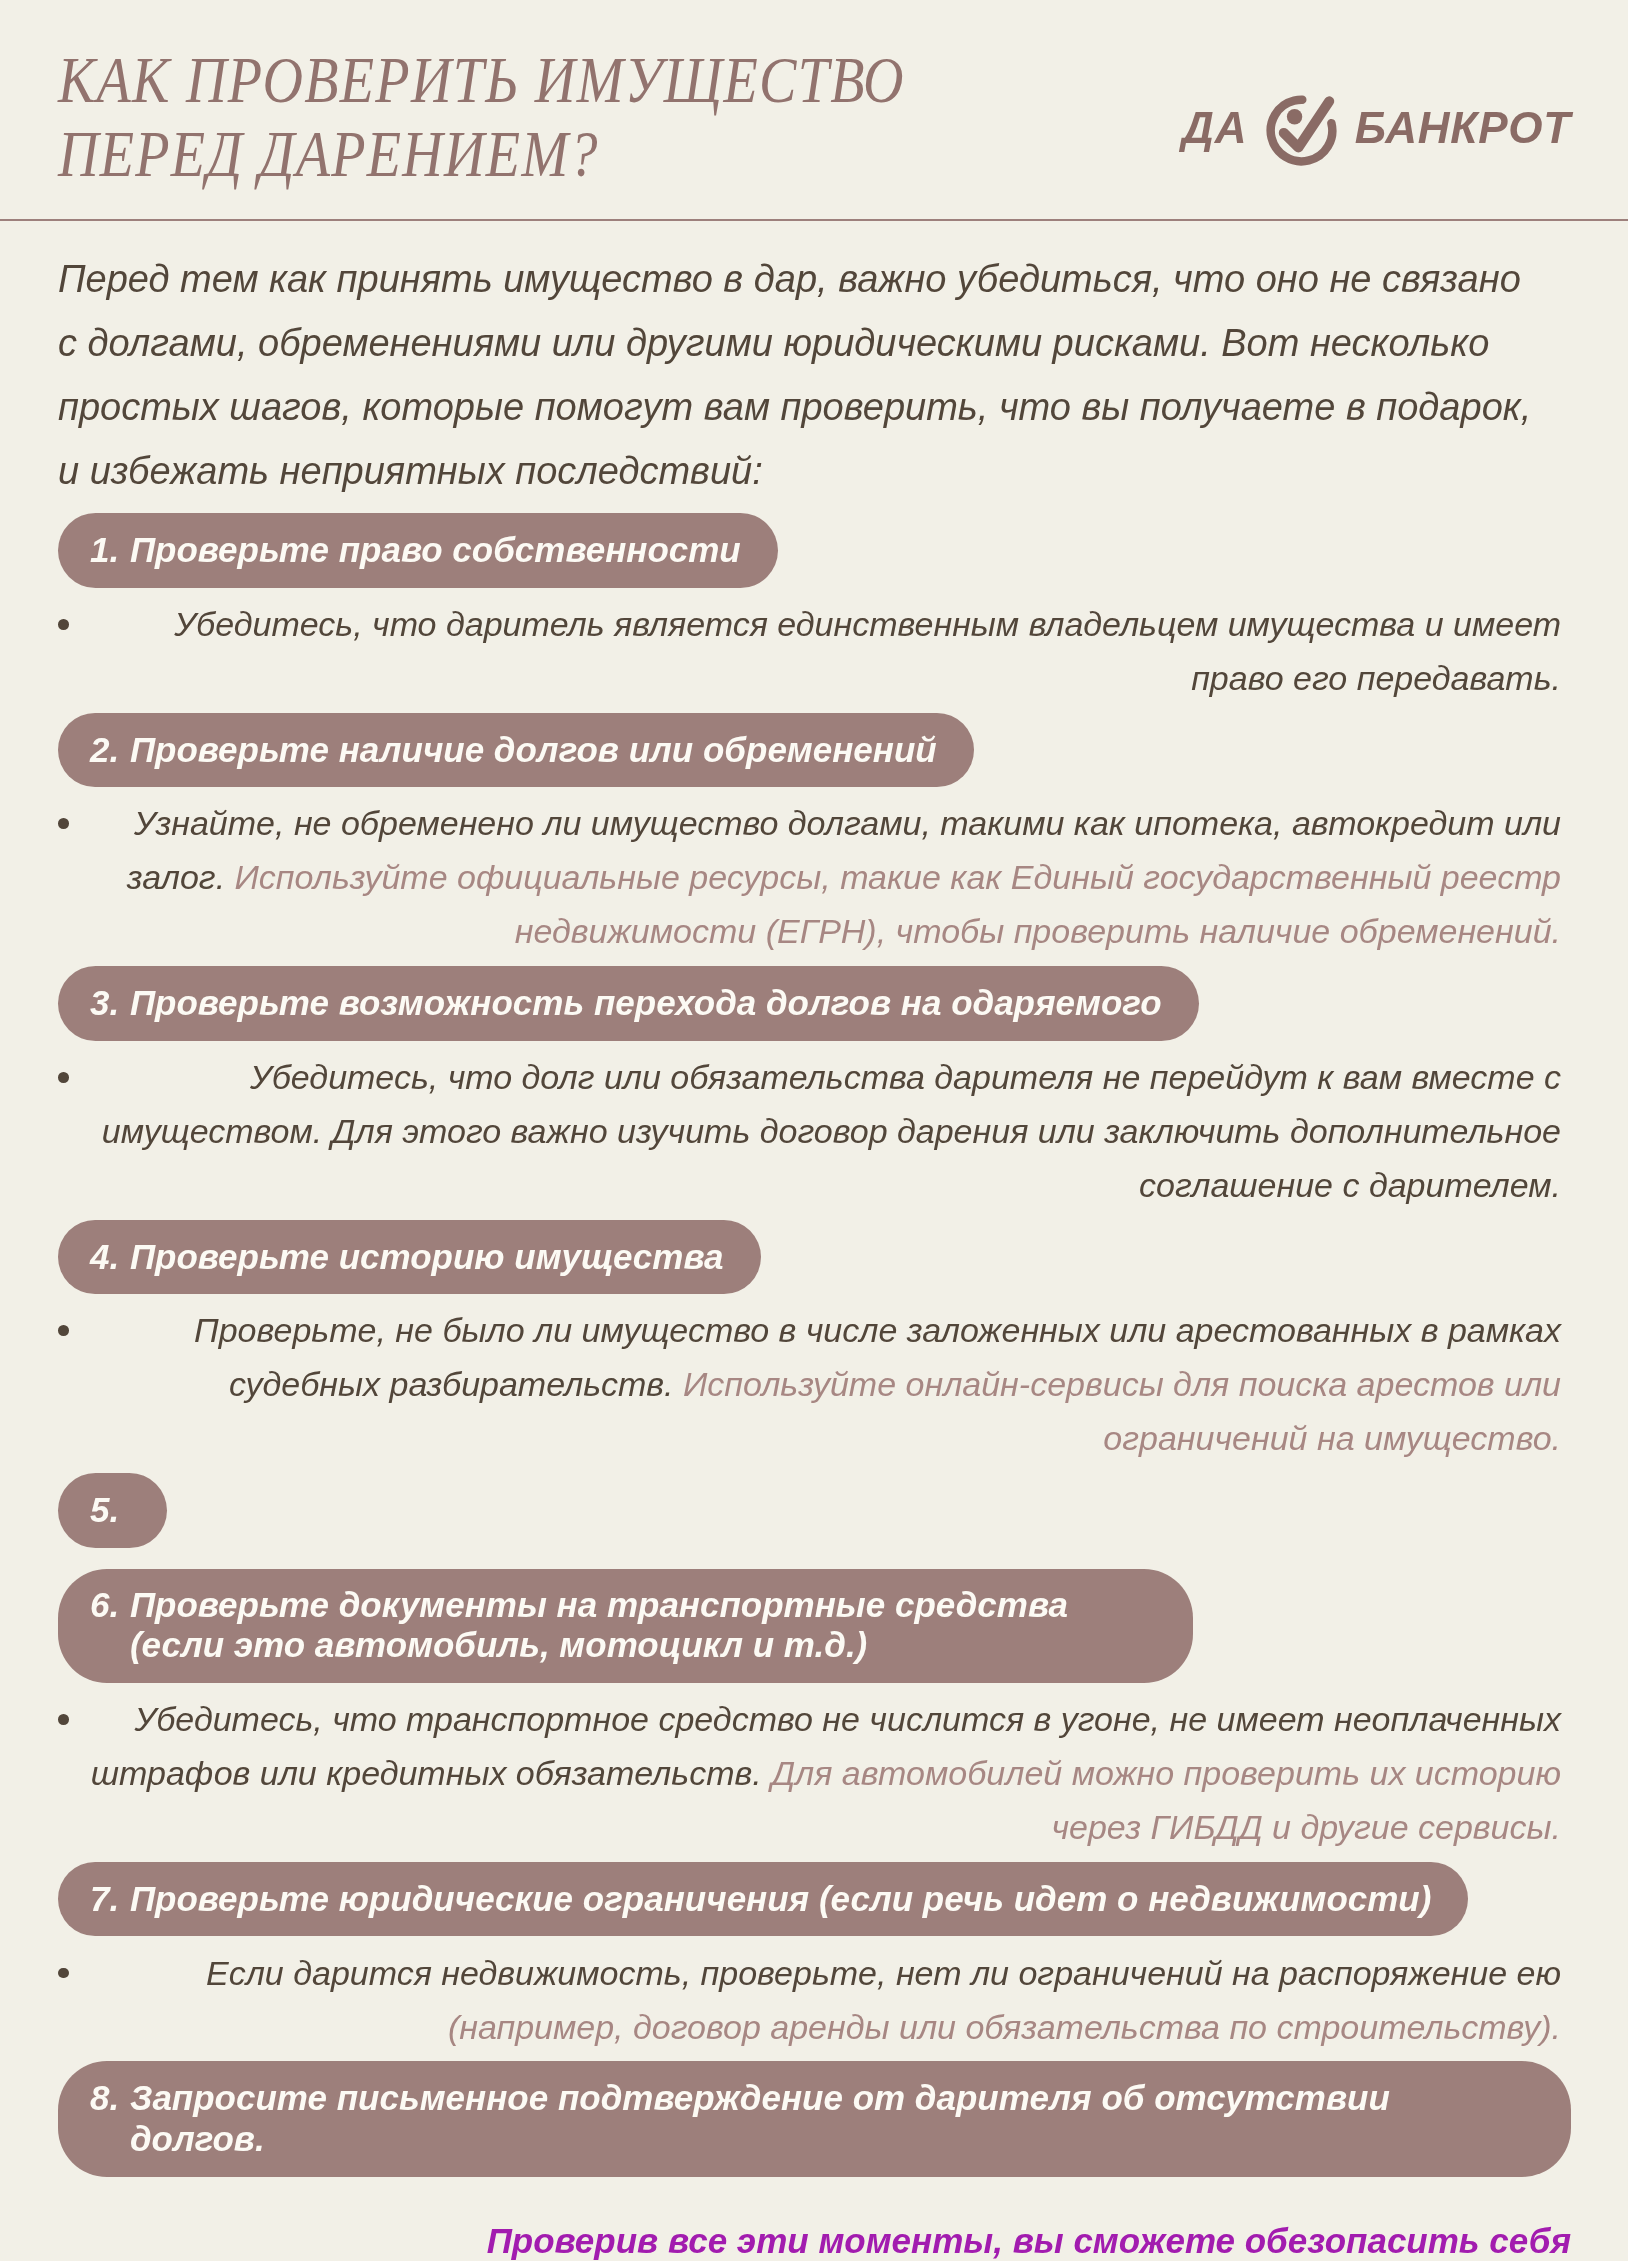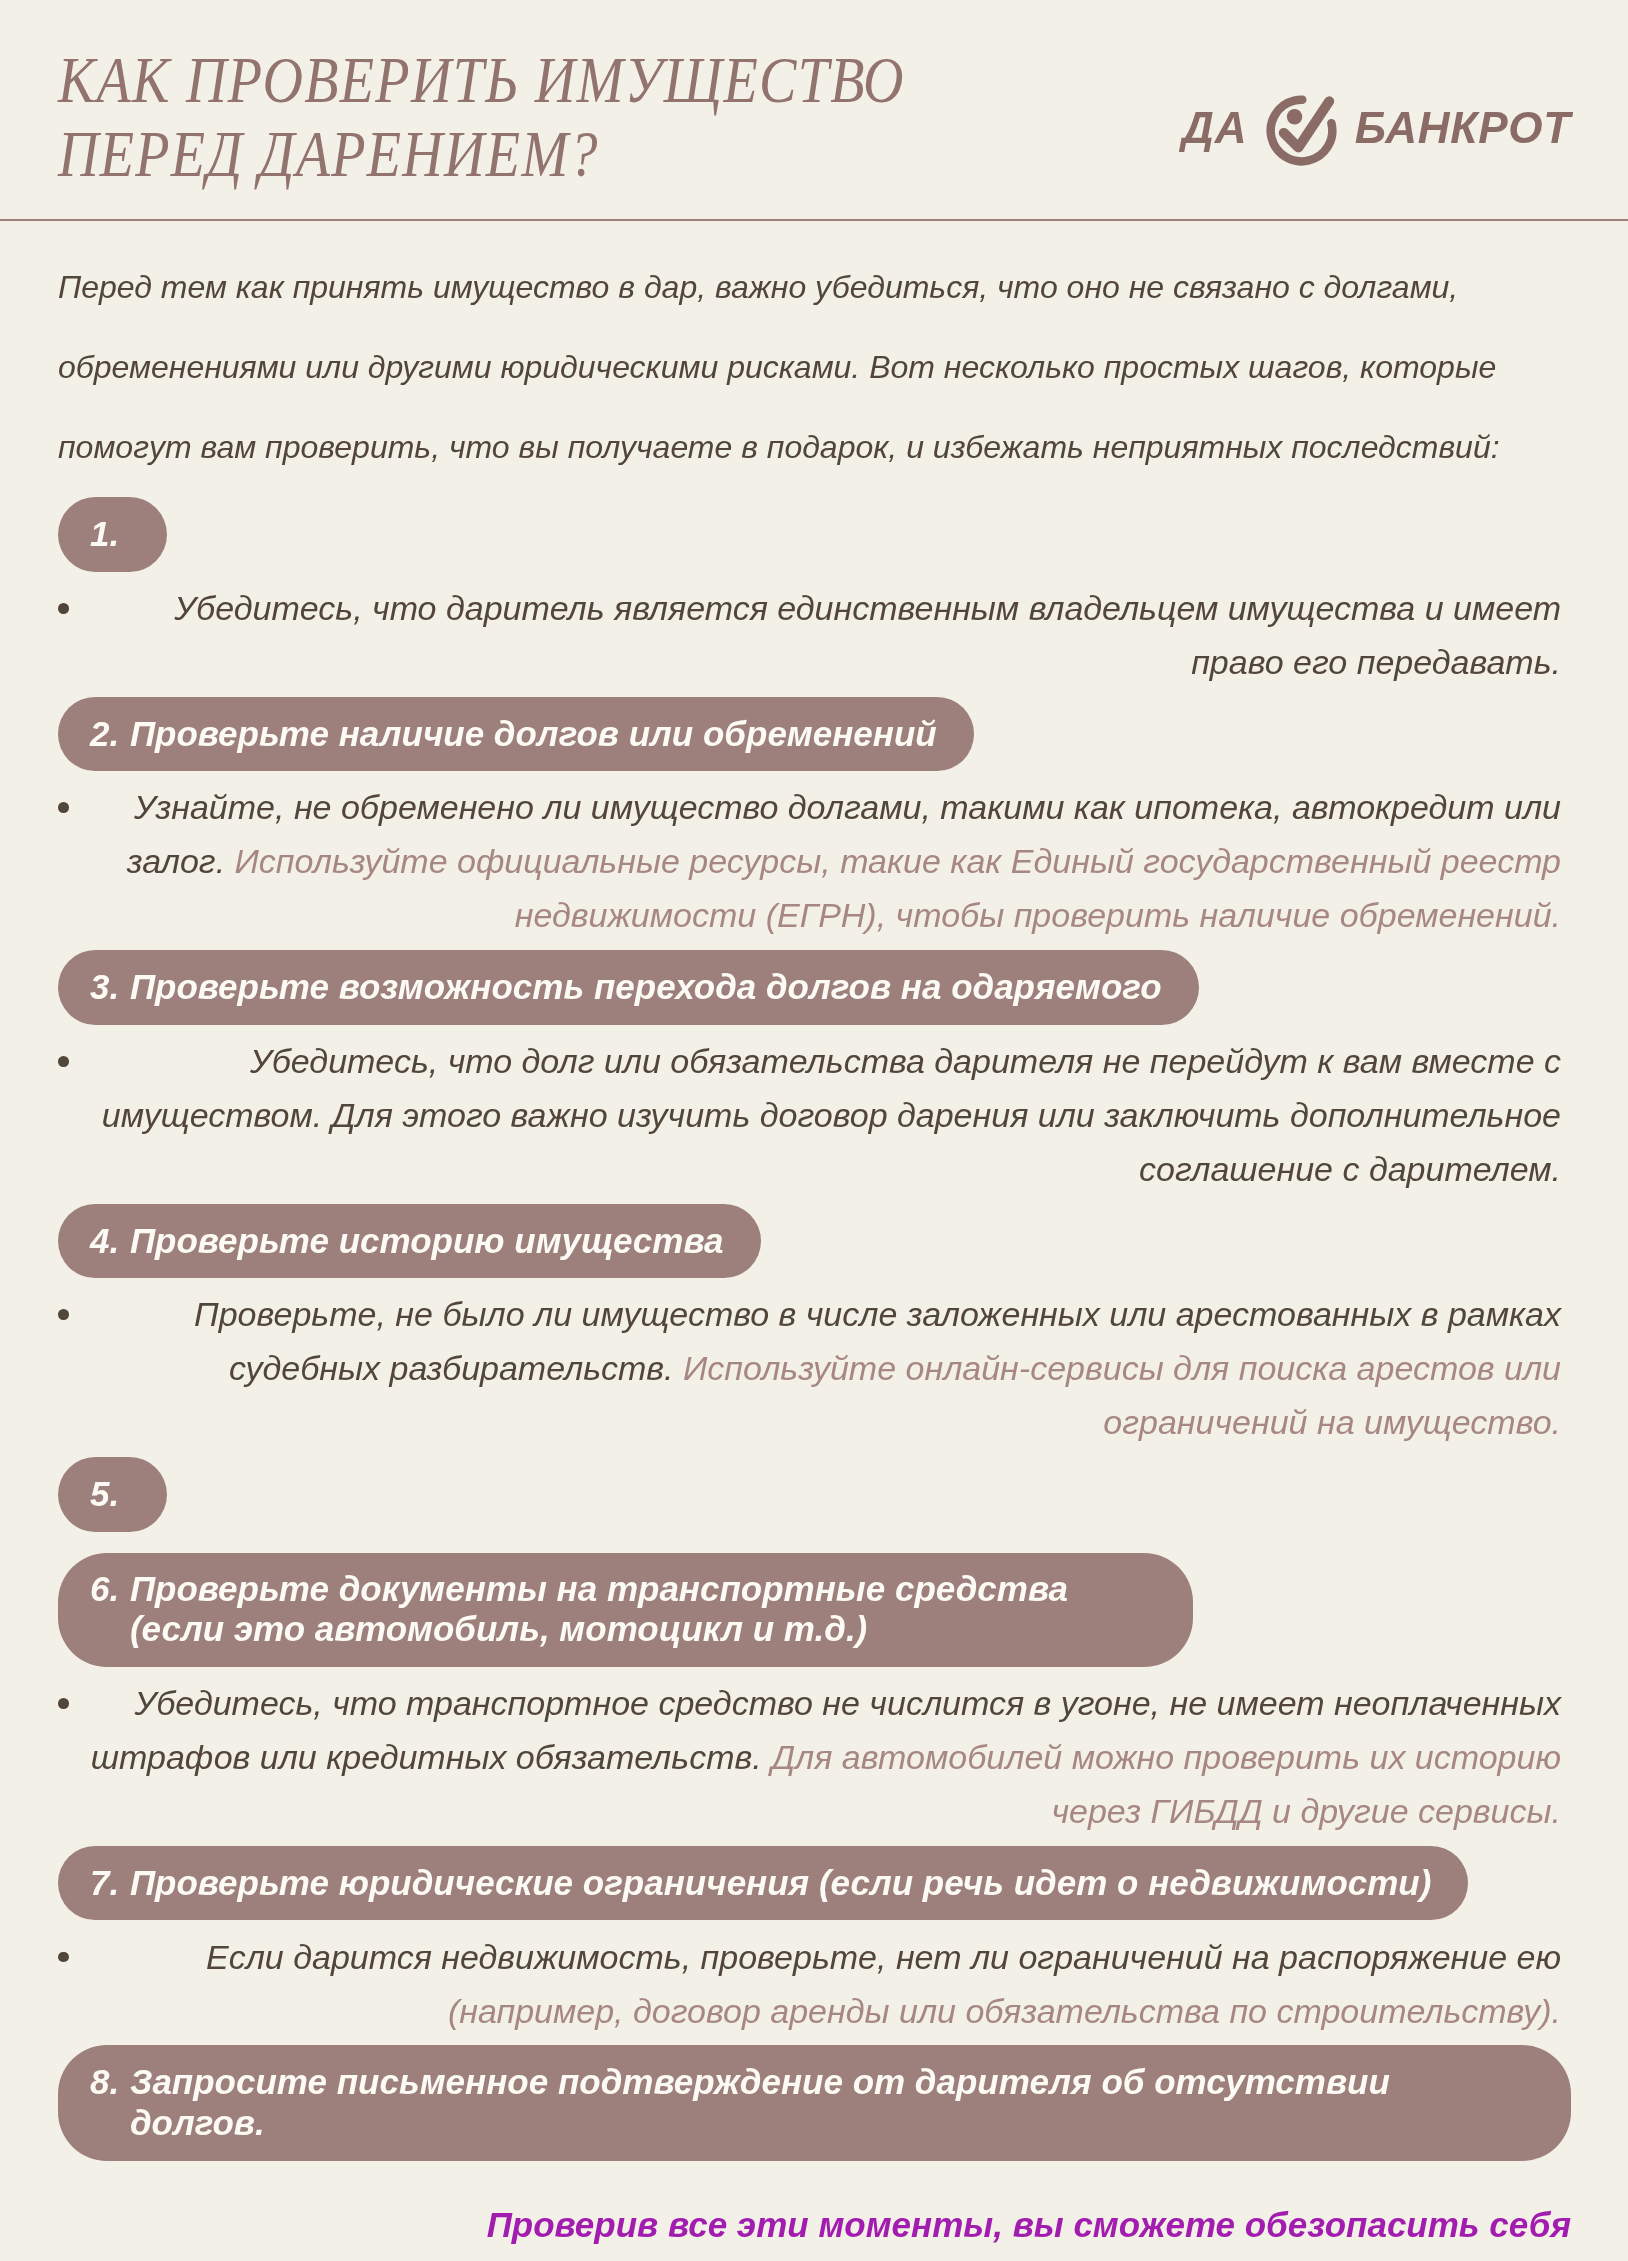--- a/index.html
+++ b/index.html
@@ -48,22 +48,22 @@
   .logo svg{display:block;}
 
   .divider{
     height:1.5px;background:var(--divider);
     border:none;
     margin:28px -58px 26px -58px;
   }
 
   
   .intro{
-    font-size:32px;
-    line-height:80px;
+    font-size:38px;
+    line-height:64px;
     max-width:1488px;
     margin-bottom:7.7px;
   }
 
   
   .sections{margin-top:10.7px;}
   .section{margin-bottom:1.5px;}
   .pill{
     display:inline-flex;
     align-items:flex-start;
@@ -130,20 +130,21 @@
   </div>
 
   <hr class="divider">
 
   <p class="intro">Перед тем как принять имущество в дар, важно убедиться, что оно не связано с долгами, обременениями или другими юридическими рисками. Вот несколько простых шагов, которые помогут вам проверить, что вы получаете в подарок, и избежать неприятных последствий:</p>
 
   <div class="sections">
   <div class="section">
     <div class="pill">
       <span class="num">1.</span>
+      <span class="pill-title">Проверьте право собственности</span>
     </div>
     <ul class="bullets">
           <li class="bullet">
             <span class="dot"></span>
             <span class="bullet-text"><span class="normal">Убедитесь, что даритель является единственным владельцем имущества и имеет право его передавать.</span></span>
           </li>
         </ul>
   </div>
 
   <div class="section">

